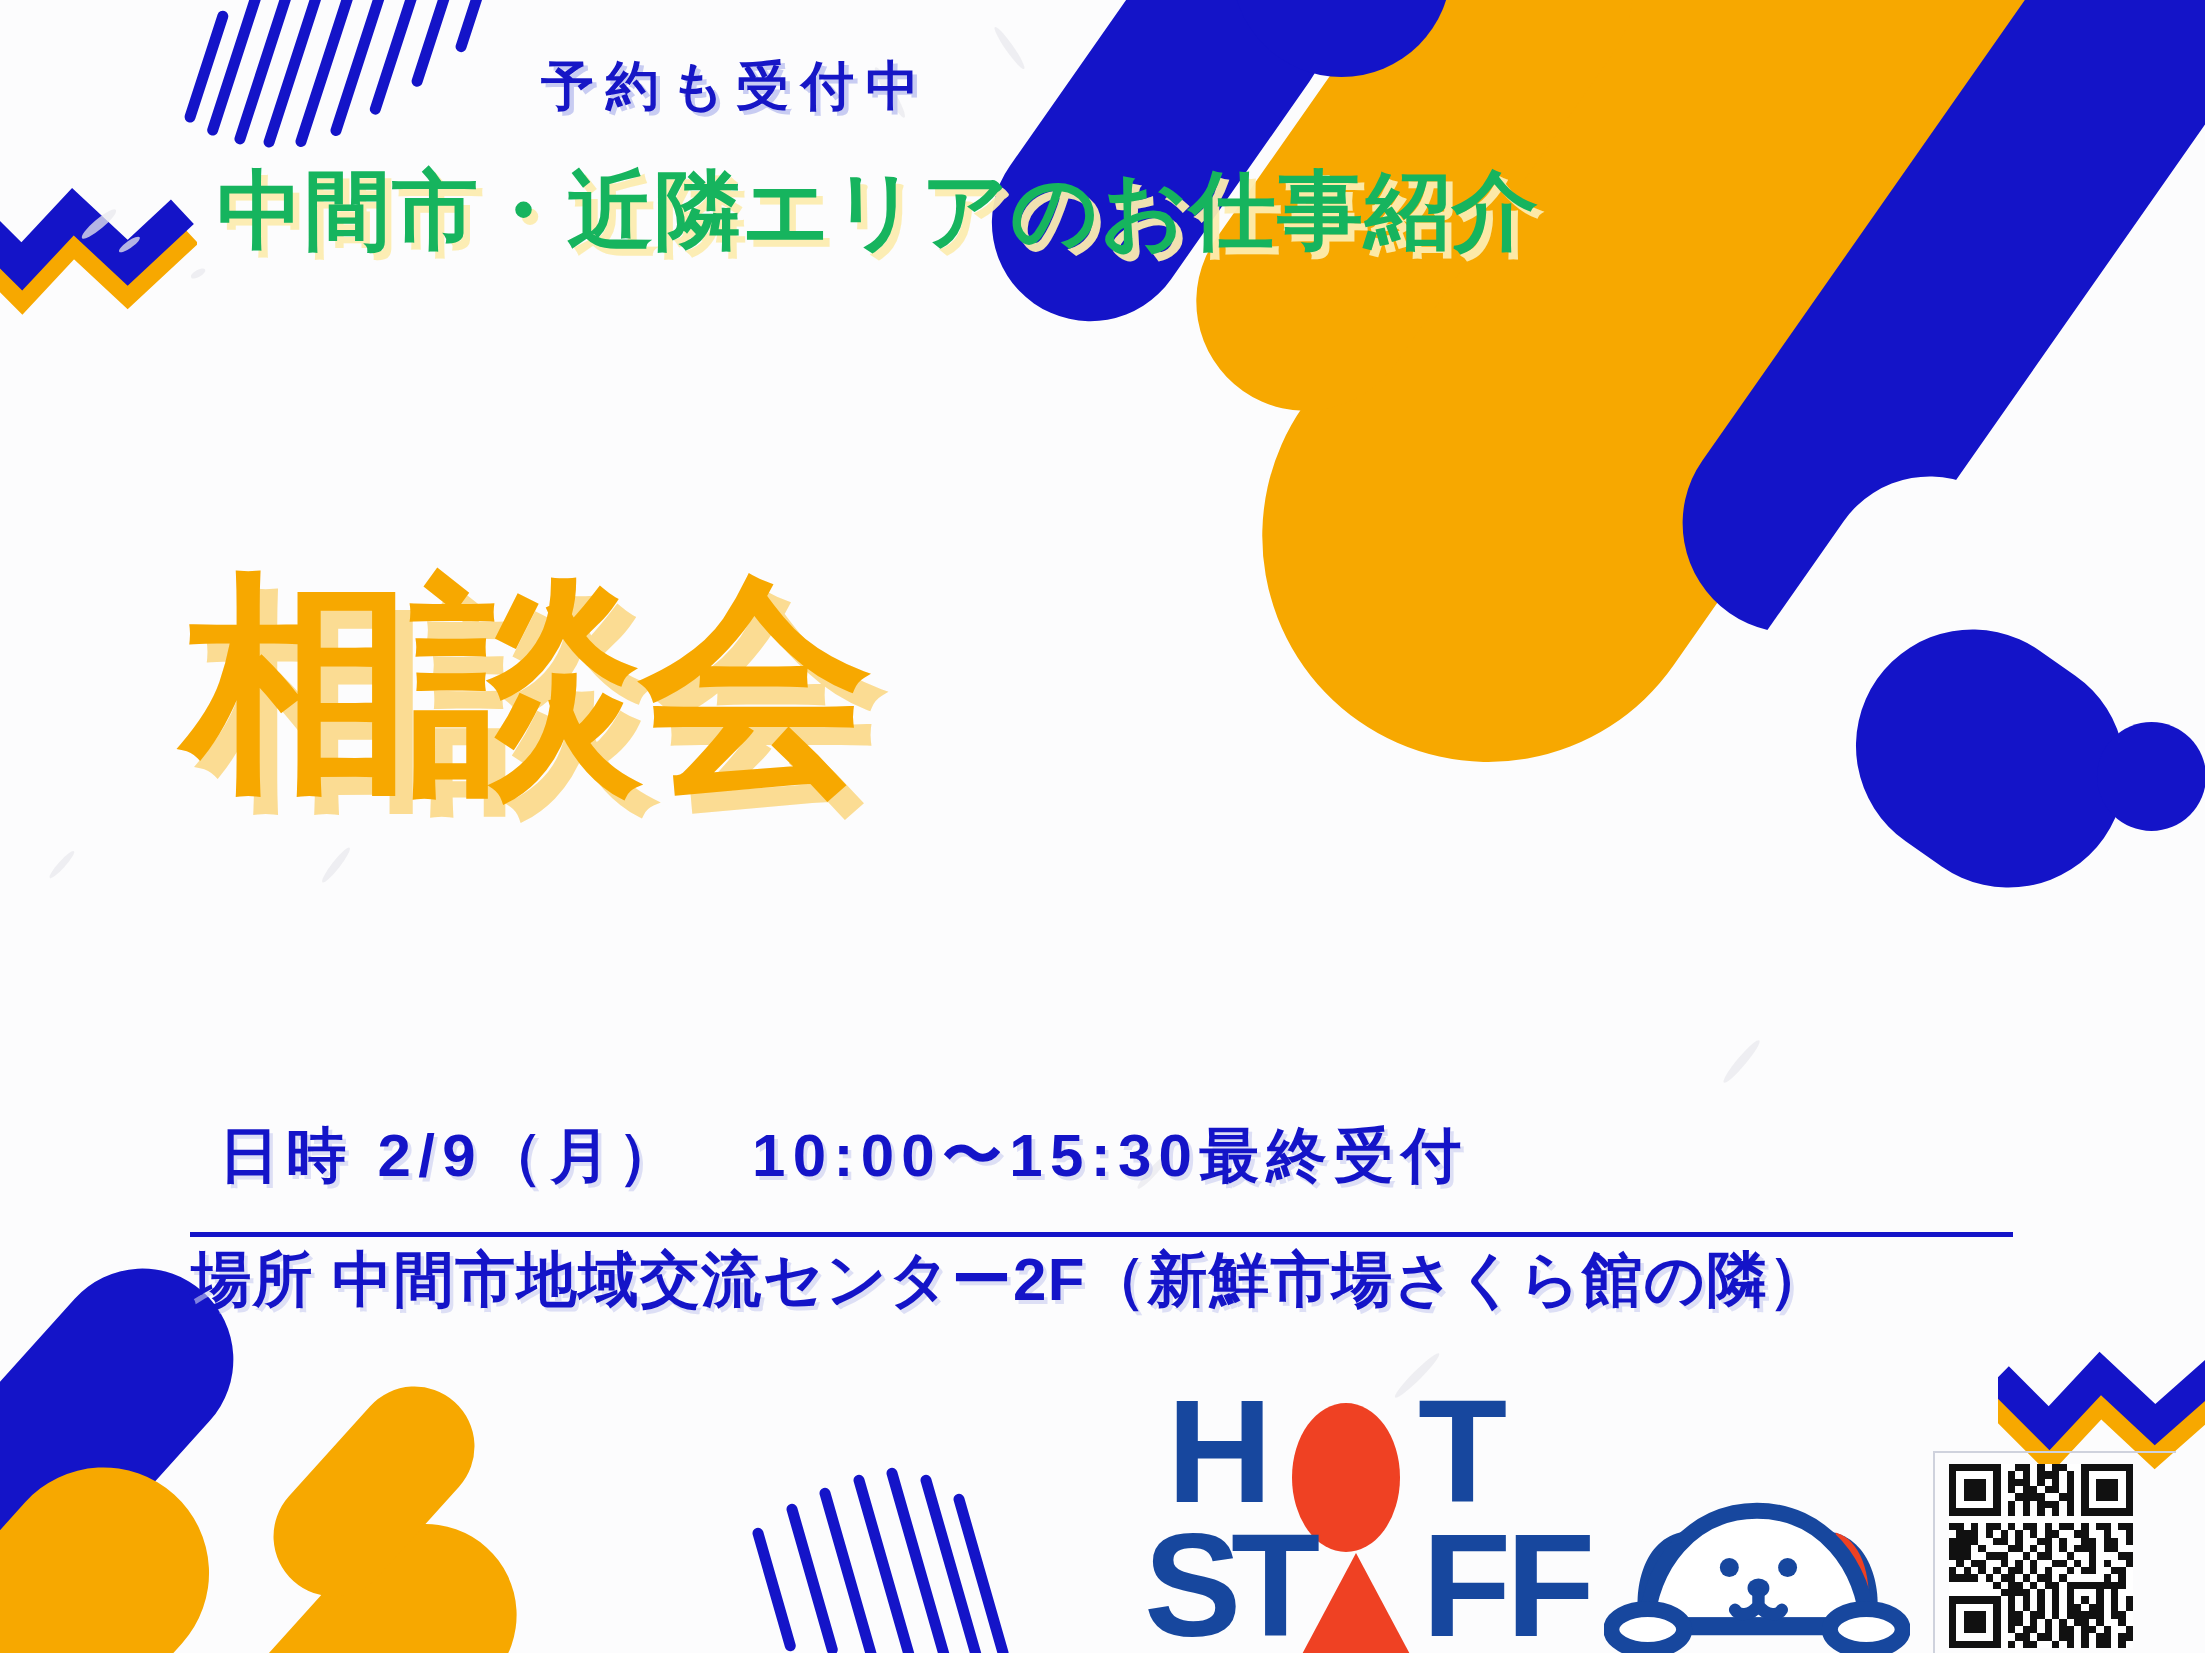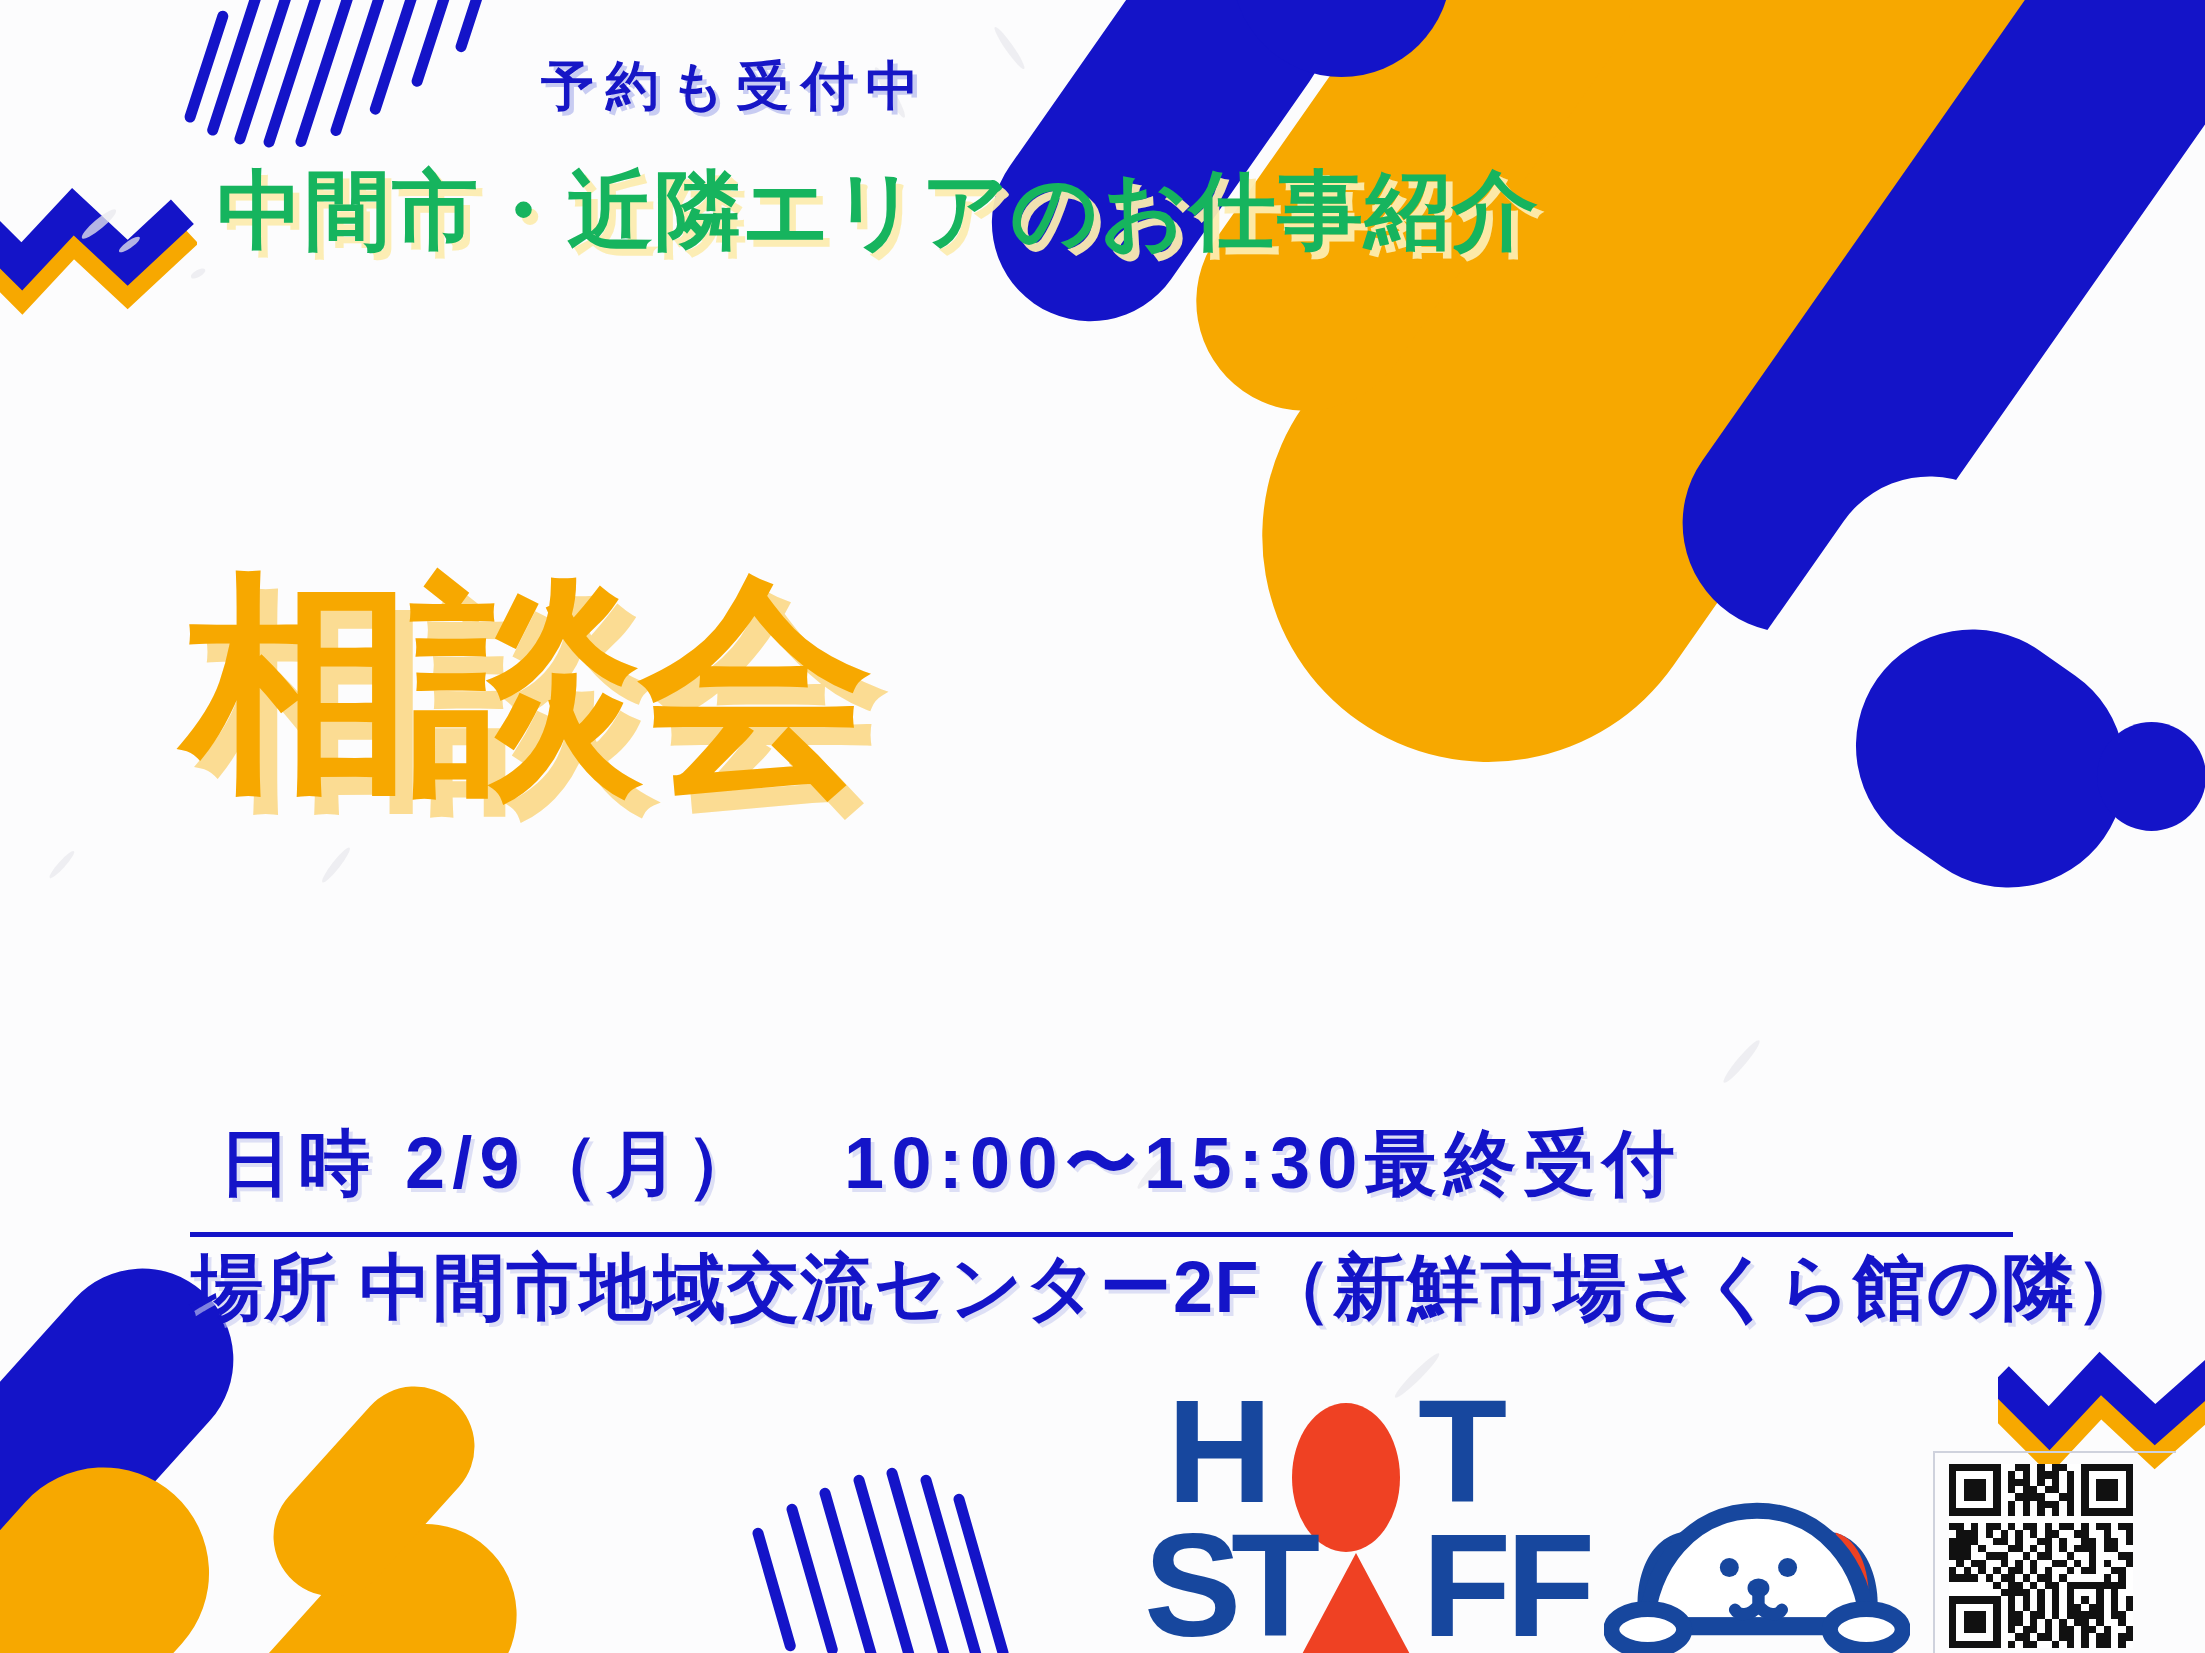--- a/index.html
+++ b/index.html
@@ -56,21 +56,21 @@
   }
   .headline-yellow{
     color:#f7a800;
     font-size:232px;
     letter-spacing:-2.9px;
     line-height:1;
     text-shadow:17.5px 17.5px 0 #fbdc93;
   }
   .infoline{
     color:#1414c8;
-    font-size:72px;
+    font-size:60px;
     font-weight:900;
     letter-spacing:1.5px;
     text-shadow:3.6px 3.6px 0 rgba(200,203,240,.6);
   }
   .infoline.spaced{letter-spacing:7.3px;}
   .rule{position:absolute;background:#1414c8;height:5.1px;}
 
   
   #logo{position:absolute;}
   #logo .lt{

